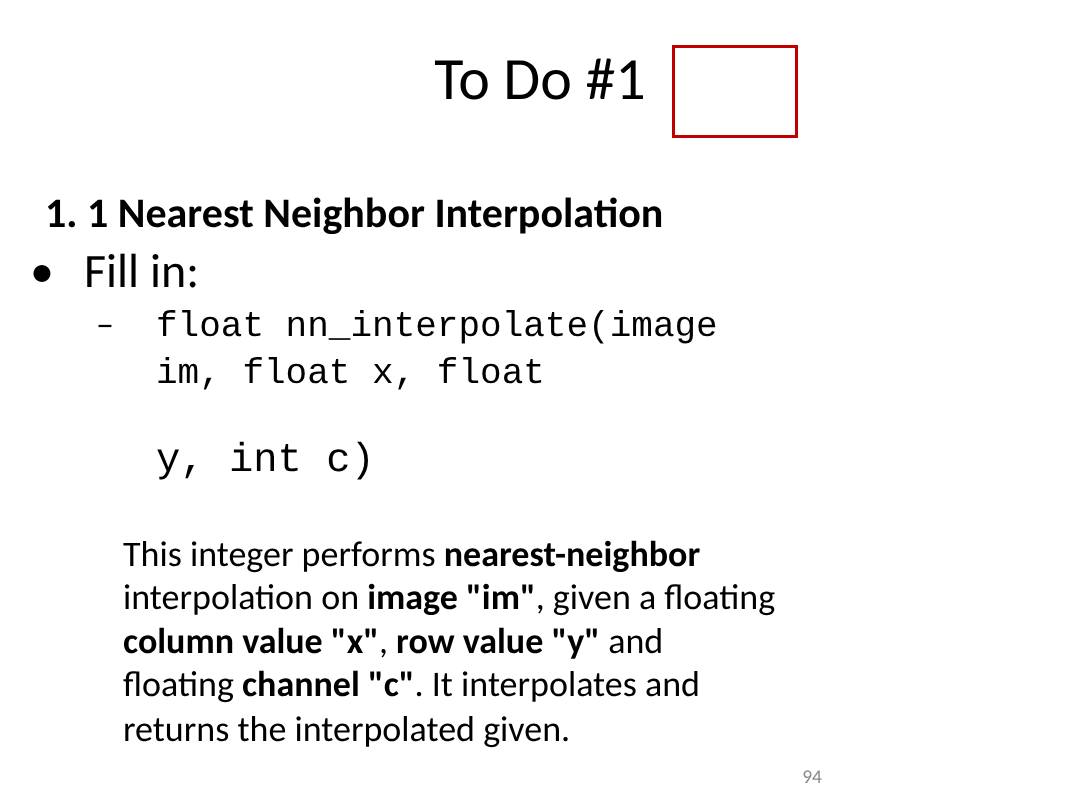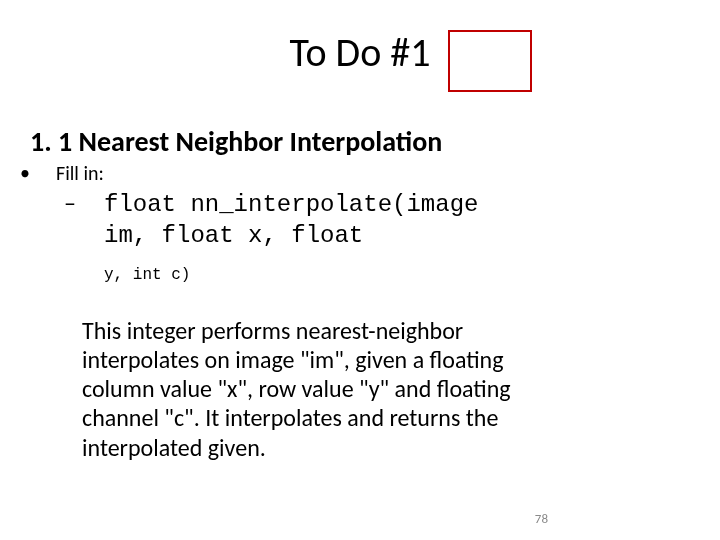--- a/index.html
+++ b/index.html
@@ -46,21 +46,21 @@
     line-height: 1.22;
   }
   .section-heading {
     font-size: 28px;
     font-weight: 700;
     margin: 0 0 2px 0;
   }
   .bullet-l1 {
     margin: 0 0 2px 26px;
     text-indent: -18px;
-    font-size: 20px;
+    font-size: 32px;
   }
   .bullet-l1::before {
     content: "•";
     display: inline-block;
     width: 18px;
   }
   .bullet-l2 {
     margin: 0 0 12px 74px;
     text-indent: -20px;
   }
@@ -69,27 +69,27 @@
     display: inline-block;
     width: 20px;
   }
   .code {
     font-family: "Courier New", Courier, monospace;
     font-size: 24px;
   }
   .code-cont {
     margin-left: 74px;
     font-family: "Courier New", Courier, monospace;
-    font-size: 16px;
+    font-size: 27px;
   }
   .desc {
     margin: 30px 0 0 52px;
     font-size: 24px;
   }
-  .desc b { font-weight: 400; }
+  .desc b { font-weight: 700; }
   .pagenum {
     position: absolute;
     right: 24px;
     bottom: 14px;
     font-size: 13px;
     color: #8a8a8a;
   }
 </style>
 </head>
 <body>
@@ -98,18 +98,18 @@
   <div class="title">To Do #1</div>
   <div class="corner-box"></div>
 
   <div class="body">
     <p class="section-heading">1. 1 Nearest Neighbor Interpolation</p>
     <p class="bullet-l1">Fill in:</p>
     <p class="bullet-l2"><span class="code">float nn_interpolate(image im, float x, float</span></p>
     <p class="code-cont">y, int c)</p>
 
     <p class="desc">
-      <span>This integer performs </span><b>nearest-neighbor</b><span> interpolates on </span><b>image "im"</b><span>, given a floating </span><b>column value "x"</b><span>, </span><b>row value "y"</b><span> and floating </span><b>channel "c"</b><span>. It interpolates and returns the interpolated given.</span>
+      <span>This integer performs </span><b>nearest-neighbor</b><span> interpolation on </span><b>image "im"</b><span>, given a floating </span><b>column value "x"</b><span>, </span><b>row value "y"</b><span> and floating </span><b>channel "c"</b><span>. It interpolates and returns the interpolated given.</span>
     </p>
   </div>
 
-  <div class="pagenum">78</div>
+  <div class="pagenum">94</div>
 </div>
 
 </body></html>

